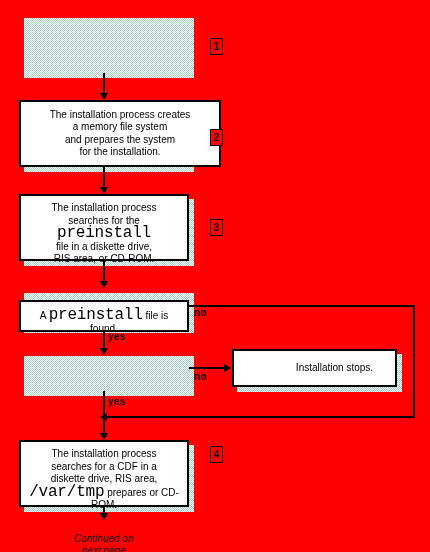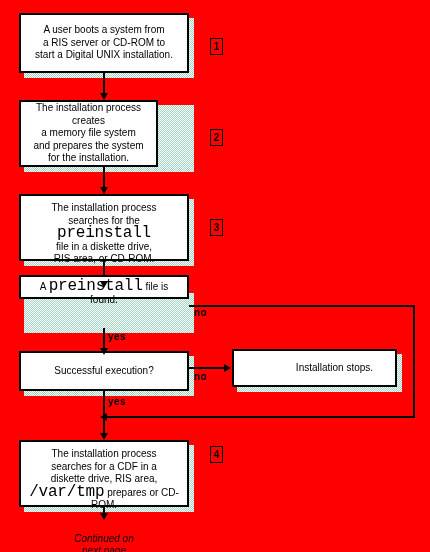--- a/index.html
+++ b/index.html
@@ -139,32 +139,27 @@
     white-space: pre-line;
     z-index: 4;
   }
 </style>
 </head>
 <body>
 
 <div id="canvas">
 
   <div class="shadow" style="left:24px; top:18px; width:170px; height:60px;"></div>
-  <div class="node" style="left:19px; top:13px; width:170px; height:60px;">
-    <div class="node-text">A user boots a system from
-a RIS server or CD-ROM to
-start a Digital UNIX installation.</div>
-  </div>
   <div class="callout" style="left:210px; top:38px;">1</div>
 
   <div class="vline" style="left:103px; top:73px; height:21px;"></div>
   <div class="arrow-down" style="left:100px; top:93px;"></div>
 
   <div class="shadow" style="left:24px; top:105px; width:170px; height:67px;"></div>
-  <div class="node" style="left:19px; top:100px; width:139px; height:67px;">
+  <div class="node" style="left:19px; top:100px; width:202px; height:67px;">
     <div class="node-text">The installation process creates
 a  memory file system
 and prepares the system
 for the installation.</div>
   </div>
   <div class="callout" style="left:210px; top:129px;">2</div>
 
   <div class="vline" style="left:103px; top:167px; height:21px;"></div>
   <div class="arrow-down" style="left:100px; top:187px;"></div>
 
@@ -176,40 +171,37 @@
 file in a diskette drive,
 RIS area, or CD-ROM.</span>
     </div>
   </div>
   <div class="callout" style="left:210px; top:219px;">3</div>
 
   <div class="vline" style="left:103px; top:261px; height:21px;"></div>
   <div class="arrow-down" style="left:100px; top:281px;"></div>
 
   <div class="shadow" style="left:24px; top:293px; width:170px; height:40px;"></div>
-  <div class="node" style="left:19px; top:275px; width:170px; height:24px;">
+  <div class="node" style="left:19px; top:300px; width:170px; height:32px;">
     <div class="node-text">
       <span>A </span><span class="mono">preinstall</span><span> file is found.</span>
     </div>
   </div>
 
   <div class="hline" style="left:189px; top:305px; width:226px;"></div>
   <div class="vline" style="left:413px; top:305px; height:113px;"></div>
   <div class="hline" style="left:107px; top:416px; width:308px;"></div>
   <div class="arrow-left" style="left:100px; top:413px;"></div>
   <div class="edge-label" style="left:194px; top:307px;">no</div>
 
   <div class="vline" style="left:103px; top:328px; height:21px;"></div>
   <div class="arrow-down" style="left:100px; top:348px;"></div>
   <div class="edge-label" style="left:108px; top:331px;">yes</div>
 
   <div class="shadow" style="left:24px; top:356px; width:170px; height:40px;"></div>
-  <div class="node" style="left:19px; top:351px; width:170px; height:40px;">
-    <div class="node-text">Successful execution?</div>
-  </div>
 
   <div class="hline" style="left:189px; top:367px; width:36px;"></div>
   <div class="arrow-right" style="left:224px; top:364px;"></div>
   <div class="edge-label" style="left:194px; top:371px;">no</div>
 
   <div class="shadow" style="left:237px; top:354px; width:165px; height:38px;"></div>
   <div class="node" style="left:232px; top:349px; width:165px; height:38px;padding-left:40px;">
     <div class="node-text">Installation stops.</div>
   </div>
 

